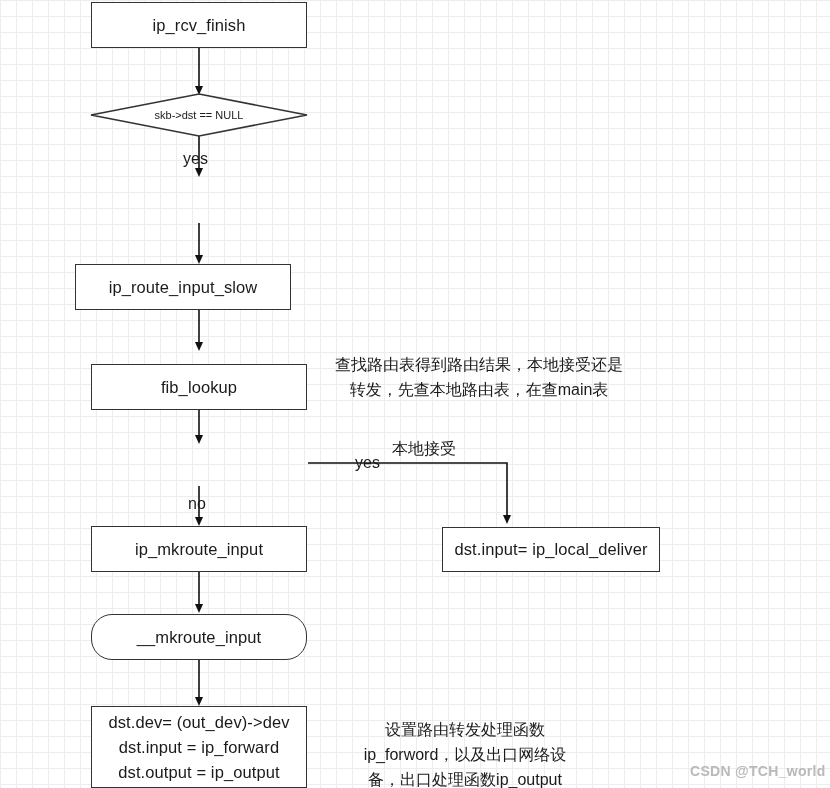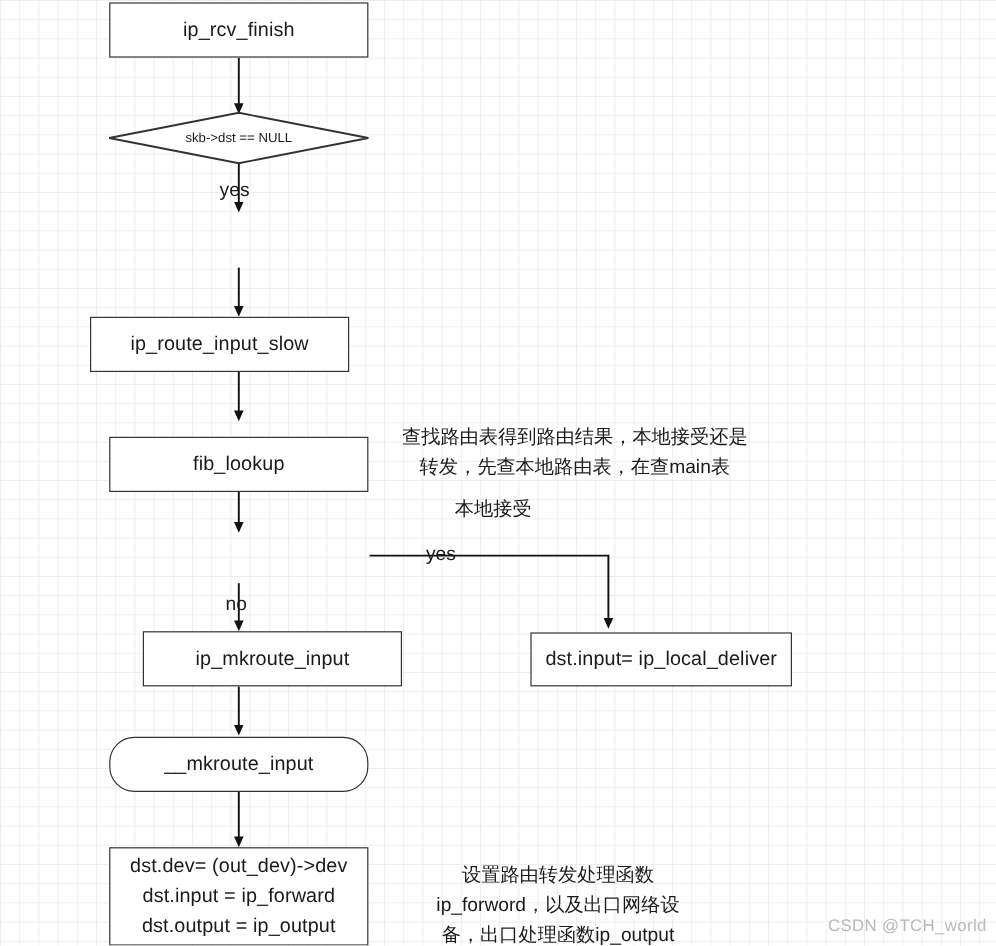--- a/index.html
+++ b/index.html
@@ -87,20 +87,21 @@
     color: #1a1a1a;
     text-align: center;
     white-space: pre-line;
   }
   .watermark {
     position: absolute;
     font-size: 14px;
     color: #b9b9b9;
     letter-spacing: 0.3px;
     white-space: nowrap;
+    font-weight: bold;
   }
 </style>
 </head>
 <body>
 
 <div id="canvas">
 
   <svg id="svg-layer" viewBox="0 0 830 788">
     <defs>
       <marker id="arrow" markerWidth="10" markerHeight="10" refX="6" refY="4" orient="auto" markerUnits="userSpaceOnUse">
@@ -127,21 +128,21 @@
     <line x1="199" y1="660" x2="199" y2="703" stroke="#111111" stroke-width="1.6" marker-end="url(#arrow)"></line>
   </svg>
 
   <div class="node" style="left:91px; top:2px; width:216px; height:46px;">ip_rcv_finish</div>
 
 
   <div class="node" style="left:75px; top:264px; width:216px; height:46px;">ip_route_input_slow</div>
 
   <div class="node" style="left:91px; top:352px; width:216px; height:46px;margin-top:12px;">fib_lookup</div>
 
-  <div class="node" style="left:91px; top:526px; width:216px; height:46px;margin-left:28px;">ip_mkroute_input</div>
+  <div class="node" style="left:91px; top:526px; width:216px; height:46px;">ip_mkroute_input</div>
 
   <div class="node" style="left:91px; top:614px; width:216px; height:46px;border-radius:21px;">__mkroute_input</div>
 
   <div class="node" style="left:91px; top:706px; width:216px; height:82px;">dst.dev= (out_dev)-&gt;dev
 dst.input = ip_forward
 dst.output = ip_output</div>
 
   <div class="node" style="left:398px; top:527px; width:218px; height:45px;margin-left:44px;">dst.input= ip_local_deliver</div>
 
   <div class="diamond-wrap" style="left:90px; top:93px; width:218px; height:44px;">
@@ -155,21 +156,21 @@
   <div class="edge-label" style="left:183px; top:150px;">yes</div>
 
   <div class="edge-label" style="left:188px; top:495px;">no</div>
 
   <div class="edge-label" style="left:355px; top:454px;">yes</div>
 
 
   <div class="note" style="left:333px; top:352px; width:292px;">查找路由表得到路由结果，本地接受还是
 转发，先查本地路由表，在查main表</div>
 
-  <div class="note" style="left:366px; top:412px; width:90px; text-align:center;">本地接受</div>
+  <div class="note" style="left:366px; top:436px; width:90px; text-align:right;">本地接受</div>
 
 
   <div class="note" style="left:330px; top:717px; width:270px;">设置路由转发处理函数
 ip_forword，以及出口网络设
 备，出口处理函数ip_output</div>
 
   <div class="watermark" style="left:690px; top:763px;">CSDN @TCH_world</div>
 
 </div>
 

